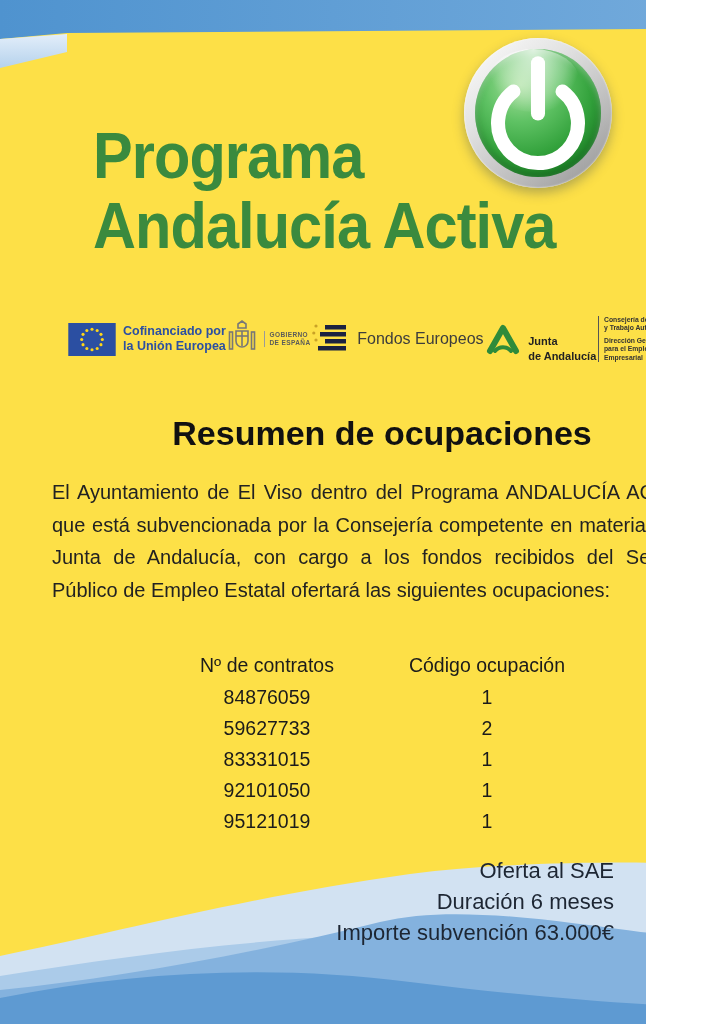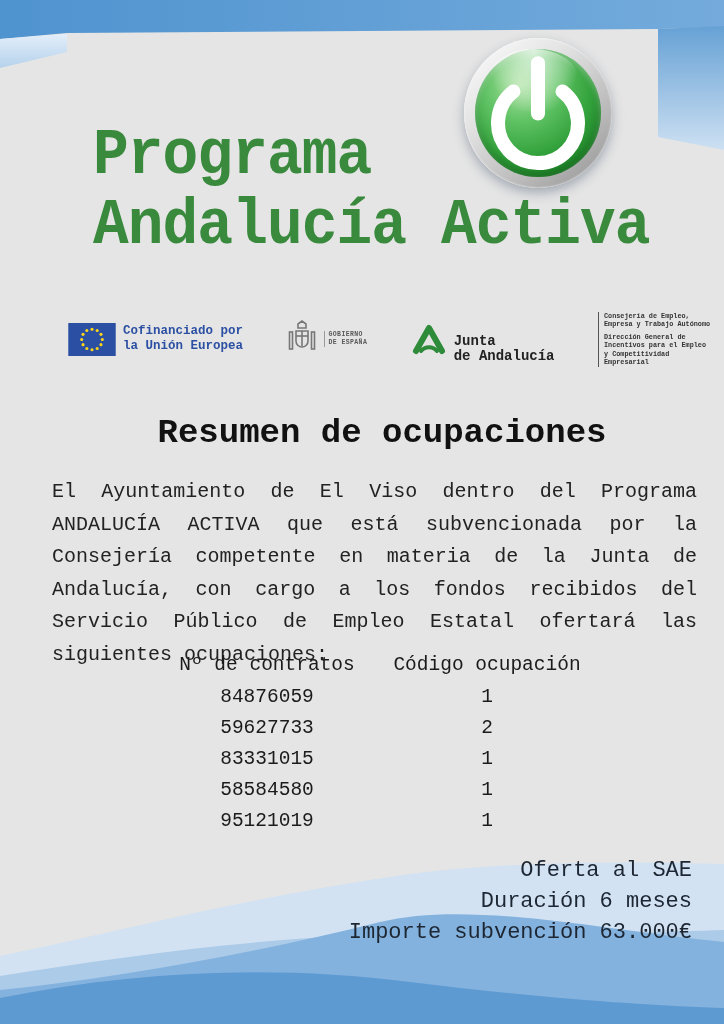--- a/index.html
+++ b/index.html
@@ -1,18 +1,18 @@
 <!DOCTYPE html>
 <html><head>
 <meta charset="utf-8">
 <style>
   html,body{margin:0;padding:0;background:#ffffff;}
   .poster{
-    position:relative;width:724px;height:1024px;overflow:hidden;background:#e5e5e5;
-    font-family:Liberation Mono, monospace;color:#1c1c1c;
+    position:relative;width:646px;height:1024px;overflow:hidden;background:#fde047;
+    font-family:Liberation Sans, sans-serif;color:#1c1c1c;
   }
   svg{display:block;}
   
   .decor-top{position:absolute;top:0;left:0;width:724px;height:170px;pointer-events:none;}
   .decor-waves{position:absolute;bottom:0;left:0;width:724px;height:220px;pointer-events:none;}
   
   .power-button{position:absolute;left:464px;top:38px;width:148px;height:150px;border-radius:50%;
     background:linear-gradient(140deg,#fbfbfb 5%,#e2e2e2 35%,#b9b9b9 70%,#8f8f8f 100%);
     box-shadow:0 5px 12px rgba(40,60,90,.35), inset 0 0 2px rgba(255,255,255,.9);}
   .power-button .pb-green{position:absolute;inset:11px;border-radius:50%;
@@ -23,21 +23,21 @@
   .power-button .pb-glyph{position:absolute;inset:0;}
   
   .title-block{position:absolute;left:93px;top:121px;line-height:70px;font-weight:bold;
     font-size:64px;letter-spacing:-1px;color:#3a8a3e;transform:scaleX(.93);transform-origin:left top;white-space:nowrap;}
   
   .logos-row{position:absolute;left:48px;top:303px;width:644px;height:72px;display:flex;align-items:center;justify-content:space-between;padding-left:20px;}
   .logo-item{display:flex;align-items:center;gap:7px;}
   .eu-text{font-size:12.5px;font-weight:bold;color:#2b4fa2;line-height:15px;}
   .gob-text{font-size:6.5px;font-weight:bold;color:#5a5a5a;line-height:8px;letter-spacing:.4px;border-left:1px solid #9a9a9a;padding-left:4px;}
   .fondos-text{font-size:16px;color:#3d3d3d;}
-  .junta-text{font-size:14px;font-weight:bold;color:#222;line-height:15px;margin-top:20px;}
+  .junta-text{font-size:11px;font-weight:bold;color:#222;line-height:15px;margin-top:20px;}
   .consejeria{border-left:1.5px solid #555;padding-left:5px;width:108px;}
   .consejeria p{margin:0 0 4px 0;font-size:6.8px;font-weight:bold;color:#333;line-height:8.5px;}
   .consejeria p:last-child{margin:0;}
   
   .heading{position:absolute;left:48px;top:402px;width:644px;margin:12px;text-align:center;
     font-size:34px;font-weight:bold;color:#111;}
   .paragraph{position:absolute;left:48px;top:472px;width:645px;margin:4px;
     font-size:20px;line-height:32.5px;color:#222;text-align:justify;}
   .occupations-table{position:absolute;left:152px;top:650px;width:440px;
     display:grid;grid-template-columns:230px 210px;font-size:19.5px;line-height:31px;color:#1b1b1b;}
@@ -128,20 +128,36 @@
           <line x1="9" y1="17" x2="21" y2="17"></line>
           <line x1="15" y1="12" x2="15" y2="27"></line>
         </g>
       </svg>
       <div class="gob-text">
         <div>GOBIERNO</div>
         <div>DE ESPAÑA</div>
       </div>
     </div>
 
+    <div class="logo-item">
+      <svg width="38" height="36" viewBox="0 0 38 36">
+        <g fill="#1b2240">
+          <rect x="13" y="4" width="21" height="4.5"></rect>
+          <rect x="8" y="11" width="26" height="4.5"></rect>
+          <rect x="13" y="18" width="21" height="4.5"></rect>
+          <rect x="6" y="25" width="28" height="4.5"></rect>
+        </g>
+        <g fill="#c9a227">
+          <circle cx="4" cy="5" r="1.6"></circle>
+            <circle cx="1.8" cy="12" r="1.6"></circle>
+            <circle cx="4" cy="19" r="1.6"></circle>
+        </g>
+      </svg>
+      <div class="fondos-text">Fondos Europeos</div>
+    </div>
 
     <div class="logo-item">
       <svg width="36" height="32" viewBox="0 0 36 32">
         <path d="M5,28 L18,5 L31,28" fill="none" stroke="#2e8b3a" stroke-width="6" stroke-linejoin="round" stroke-linecap="round"></path>
         <path d="M10,28 C14,23 22,23 26,28" fill="none" stroke="#2e8b3a" stroke-width="4" stroke-linecap="round"></path>
       </svg>
       <div class="junta-text">
         <div>Junta</div>
         <div>de Andalucía</div>
       </div>
@@ -164,21 +180,21 @@
 
     <div class="cell">84876059</div>
     <div class="cell">1</div>
 
     <div class="cell">59627733</div>
     <div class="cell">2</div>
 
     <div class="cell">83331015</div>
     <div class="cell">1</div>
 
-    <div class="cell">58584580</div>
+    <div class="cell">92101050</div>
     <div class="cell">1</div>
 
     <div class="cell">95121019</div>
     <div class="cell">1</div>
   </div>
 
   <div class="footer-block">
     <div>Oferta al SAE</div>
     <div>Duración 6 meses</div>
     <div>Importe subvención 63.000€</div>

